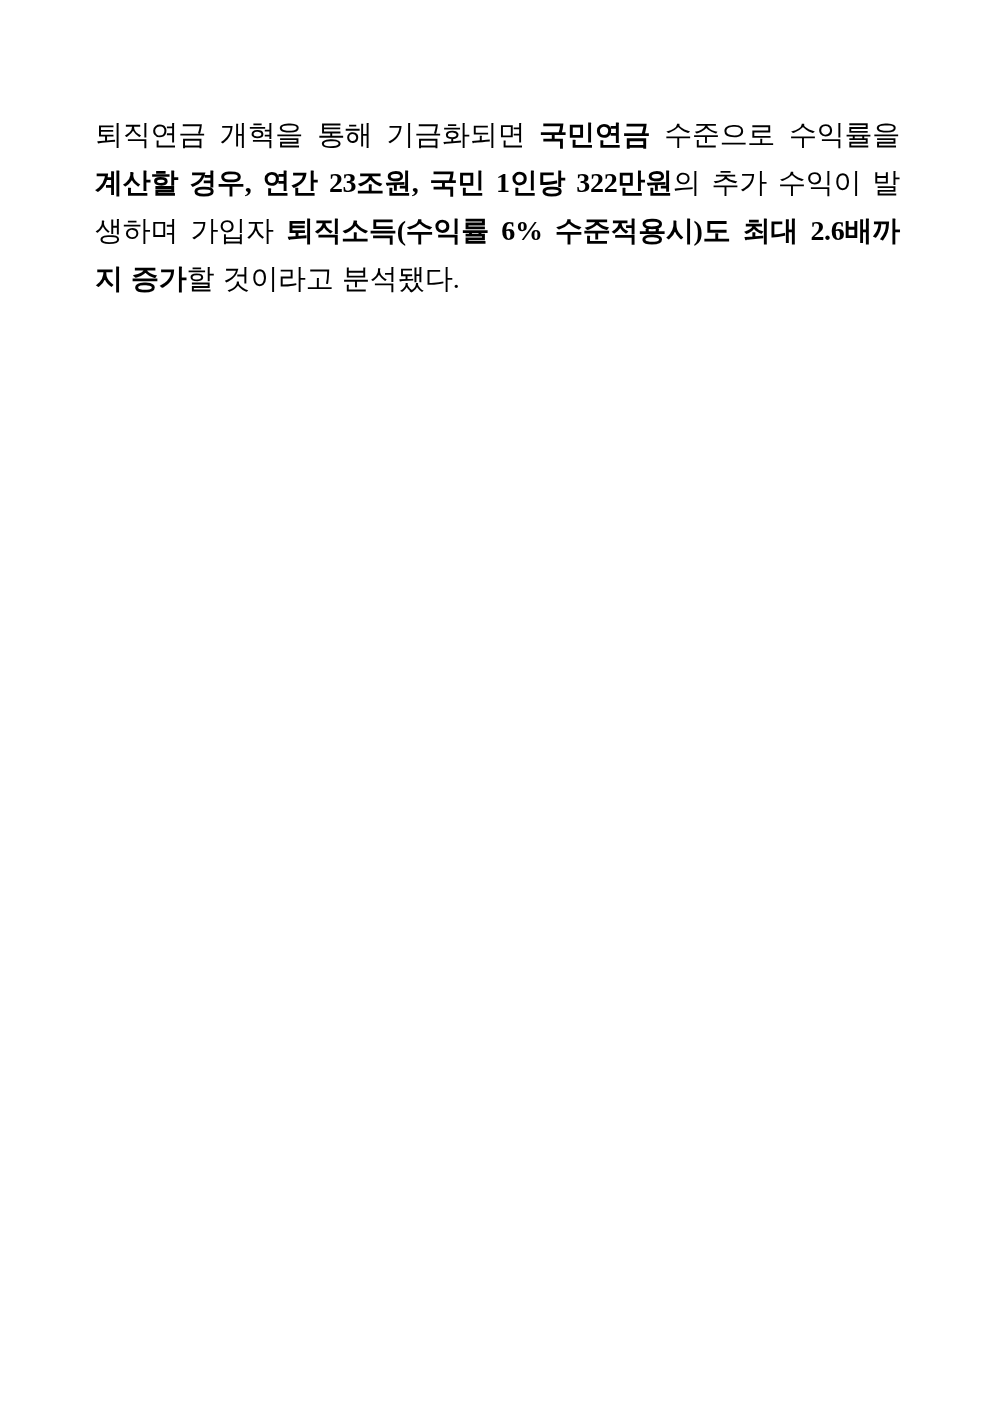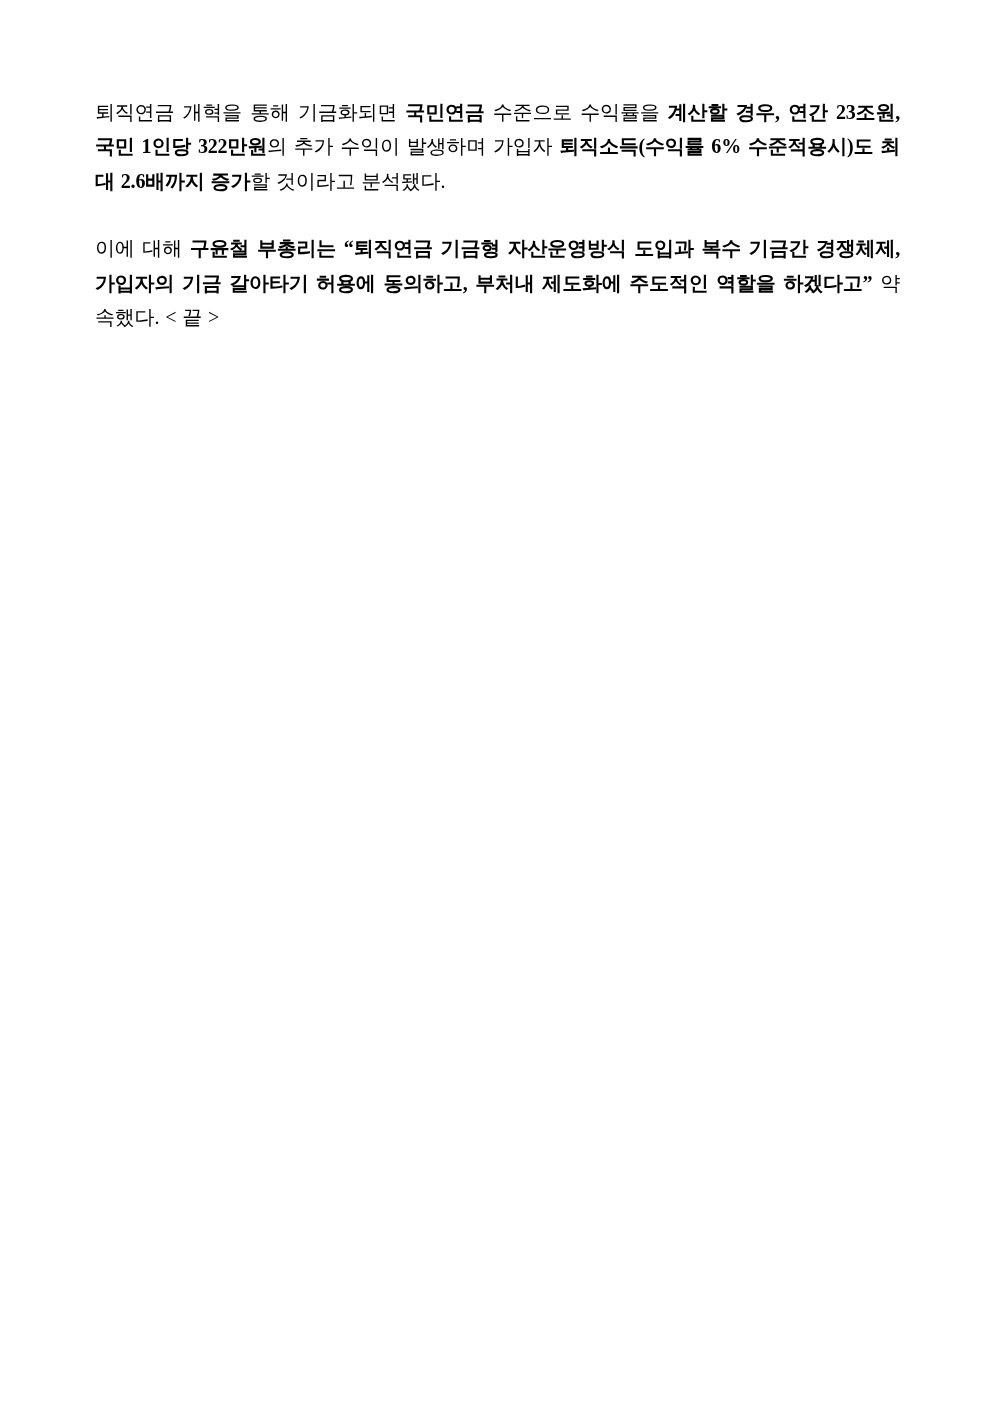--- a/index.html
+++ b/index.html
@@ -18,36 +18,35 @@
     width: 992px;
     height: 1403px;
     background: #ffffff;
     box-sizing: border-box;
     padding: 95px 92px 0 95px;
   }
   .doc-body {
     width: 805px;
   }
   p.para {
-    margin: 0 0 33px 0;
-    font-size: 20px;
+    margin: 16px 0 33px 0;
+    font-size: 28px;
     line-height: 1.72;
     text-align: justify;
     text-justify: inter-word;
     word-spacing: 0.06em;
     letter-spacing: -0.01em;
   }
   p.para:last-child {
     margin-bottom: 0;
   }
   .b {
     font-weight: bold;
   }
 </style>
 </head>
 <body>
 
 <div class="page">
   <div class="doc-body">
     <p class="para"><span>퇴직연금 개혁을 통해 기금화되면 </span><span class="b">국민연금</span><span> 수준으로 수익률을 </span><span class="b">계산할 경우, 연간 23조원, 국민 1인당 322만원</span><span>의 추가 수익이 발생하며 가입자 </span><span class="b">퇴직소득(수익률 6% 수준적용시)도 최대 2.6배까지 증가</span><span>할 것이라고 분석됐다.</span></p>
-    <p class="para"><span>이에 대해 </span><span class="b">구윤철 부총리는 “퇴직연금 기금형 자산운영방식 도입과 복수 기금간 경쟁체제, 가입자의 기금 갈아타기 허용에 동의하고, 부처내 제도화에 주도적인 역할을 하겠다고”</span><span> 약속했다. </span><span>  &lt; 끝 &gt;</span></p>
   </div>
 </div>
 
 </body></html>

